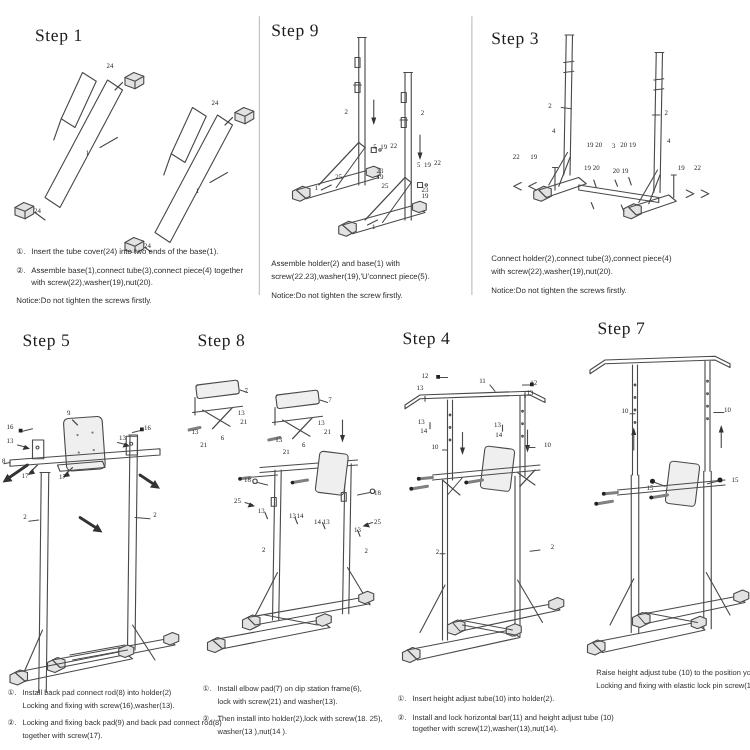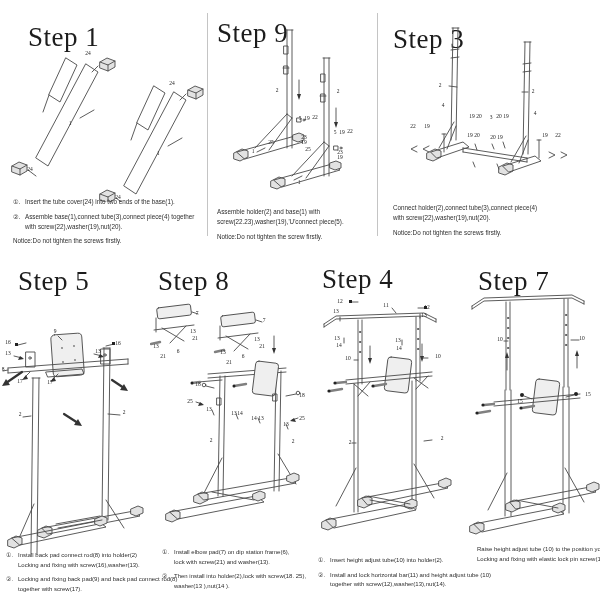--- a/index.html
+++ b/index.html
@@ -5,25 +5,25 @@
   html,body{margin:0;padding:0;background:#fff;}
   .stage{position:relative;width:600px;height:600px;background:#ffffff;overflow:hidden;
          font-family:"Liberation Sans", sans-serif;color:#2e2e2e;}
   .panel{position:absolute;}
   .p1{left:0;top:0;width:207px;height:258px;}
   .p2{left:207px;top:0;width:170px;height:258px;}
   .p3{left:377px;top:0;width:192px;height:258px;}
   .p4{left:0;top:258px;width:150px;height:342px;}
   .p5{left:150px;top:258px;width:160px;height:342px;}
   .p6{left:310px;top:258px;width:150px;height:342px;}
-  .p7{left:460px;top:258px;width:140px;height:342px;}
+  .p7{left:460px;top:248px;width:140px;height:342px;}
   .vdiv{position:absolute;width:1px;background:#c4c4c4;top:13px;height:223px;}
   .vd1{left:207px;} .vd2{left:377px;}
   .title{position:absolute;margin:0;font-family:"Liberation Serif", serif;font-weight:normal;
-         font-size:27px;color:#1c1c1c;letter-spacing:.5px;white-space:nowrap;}
+         font-size:14px;color:#1c1c1c;letter-spacing:.5px;white-space:nowrap;}
   .t1{left:28px;top:22px;} .t2{left:10px;top:18px;} .t3{left:16px;top:24px;}
   .t4{left:18px;top:8px;}  .t5{left:8px;top:8px;}  .t6{left:12px;top:6px;} .t7{left:18px;top:8px;}
   .diagram{position:absolute;inset:0;}
   .diagram svg{position:absolute;left:0;}
   .d path,.d line,.d rect,.d circle,.d polyline{fill:none;stroke:#4a4a4a;stroke-width:.9;
     stroke-linejoin:round;stroke-linecap:round;}
   .d .pad{fill:#efefef;} .d .foot{fill:#e2e2e2;}
   .d .ah{fill:#333;stroke:none;}
   .d .dot{fill:#222;stroke:none;}
   .d .hole{fill:#777;stroke:none;}

